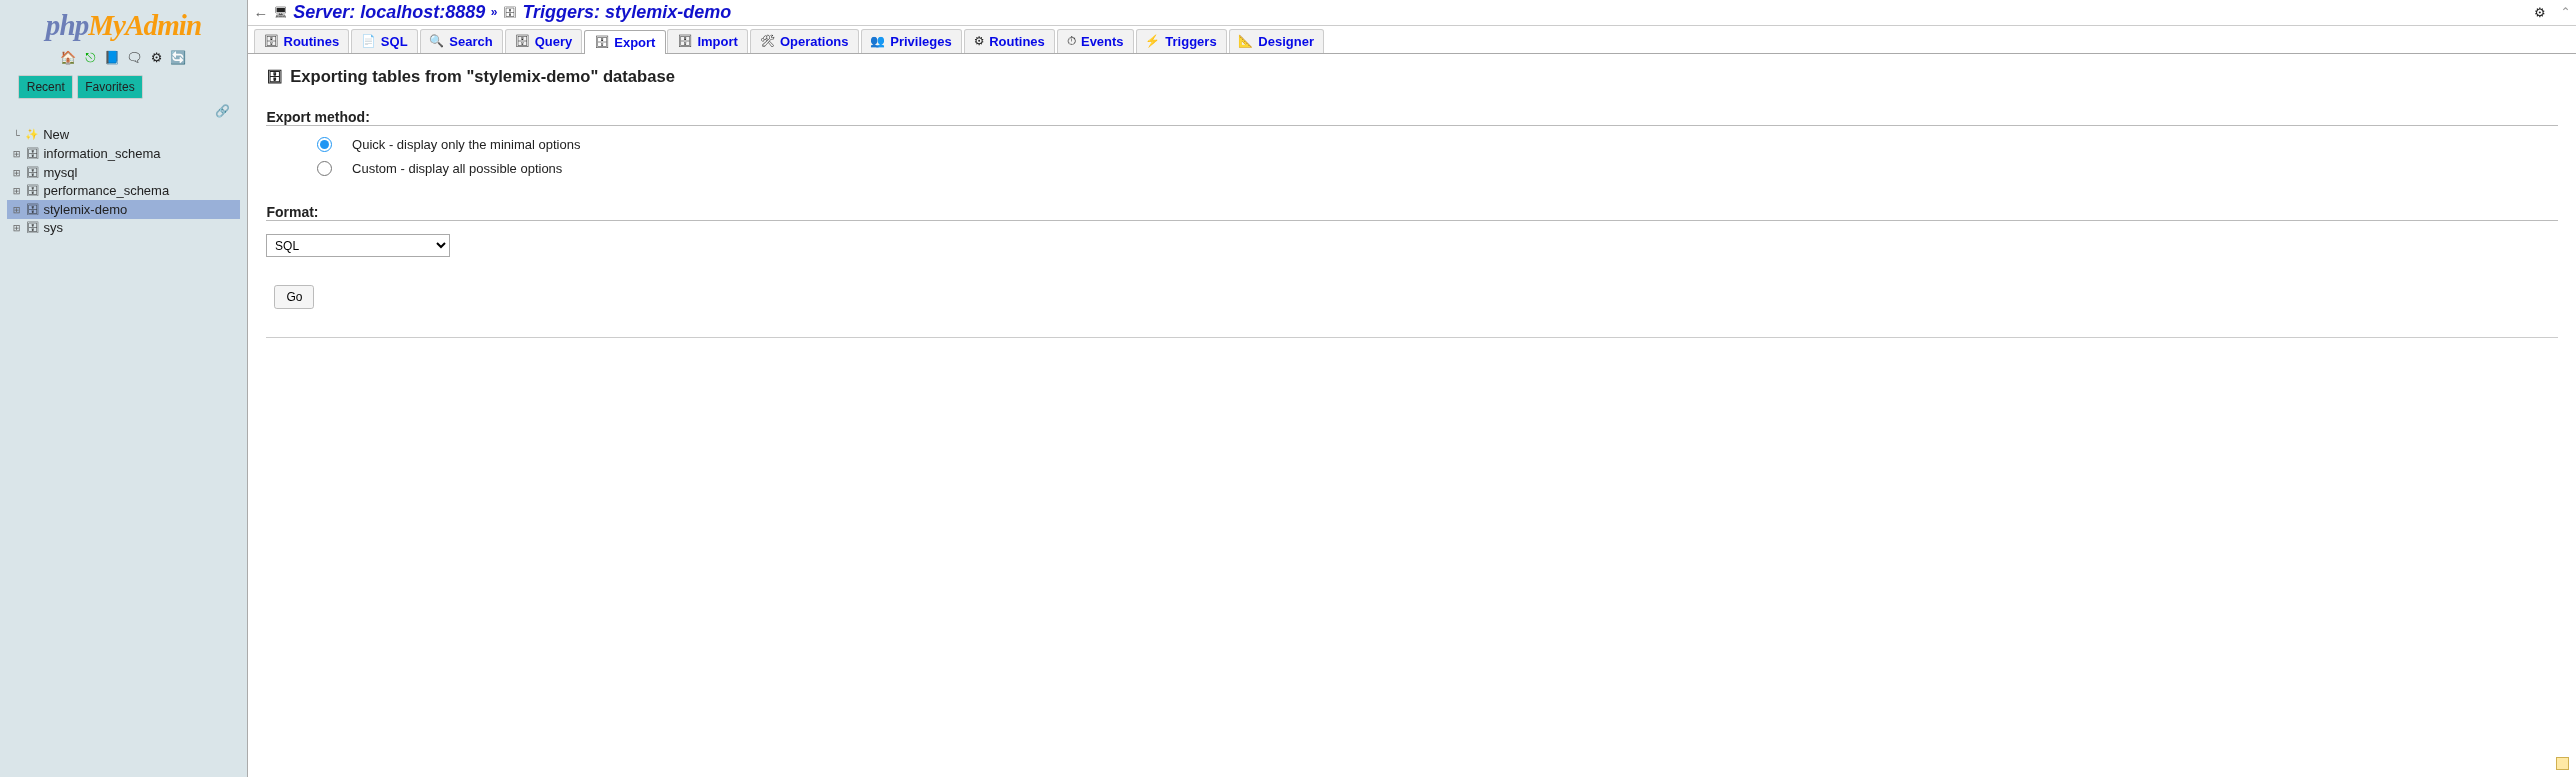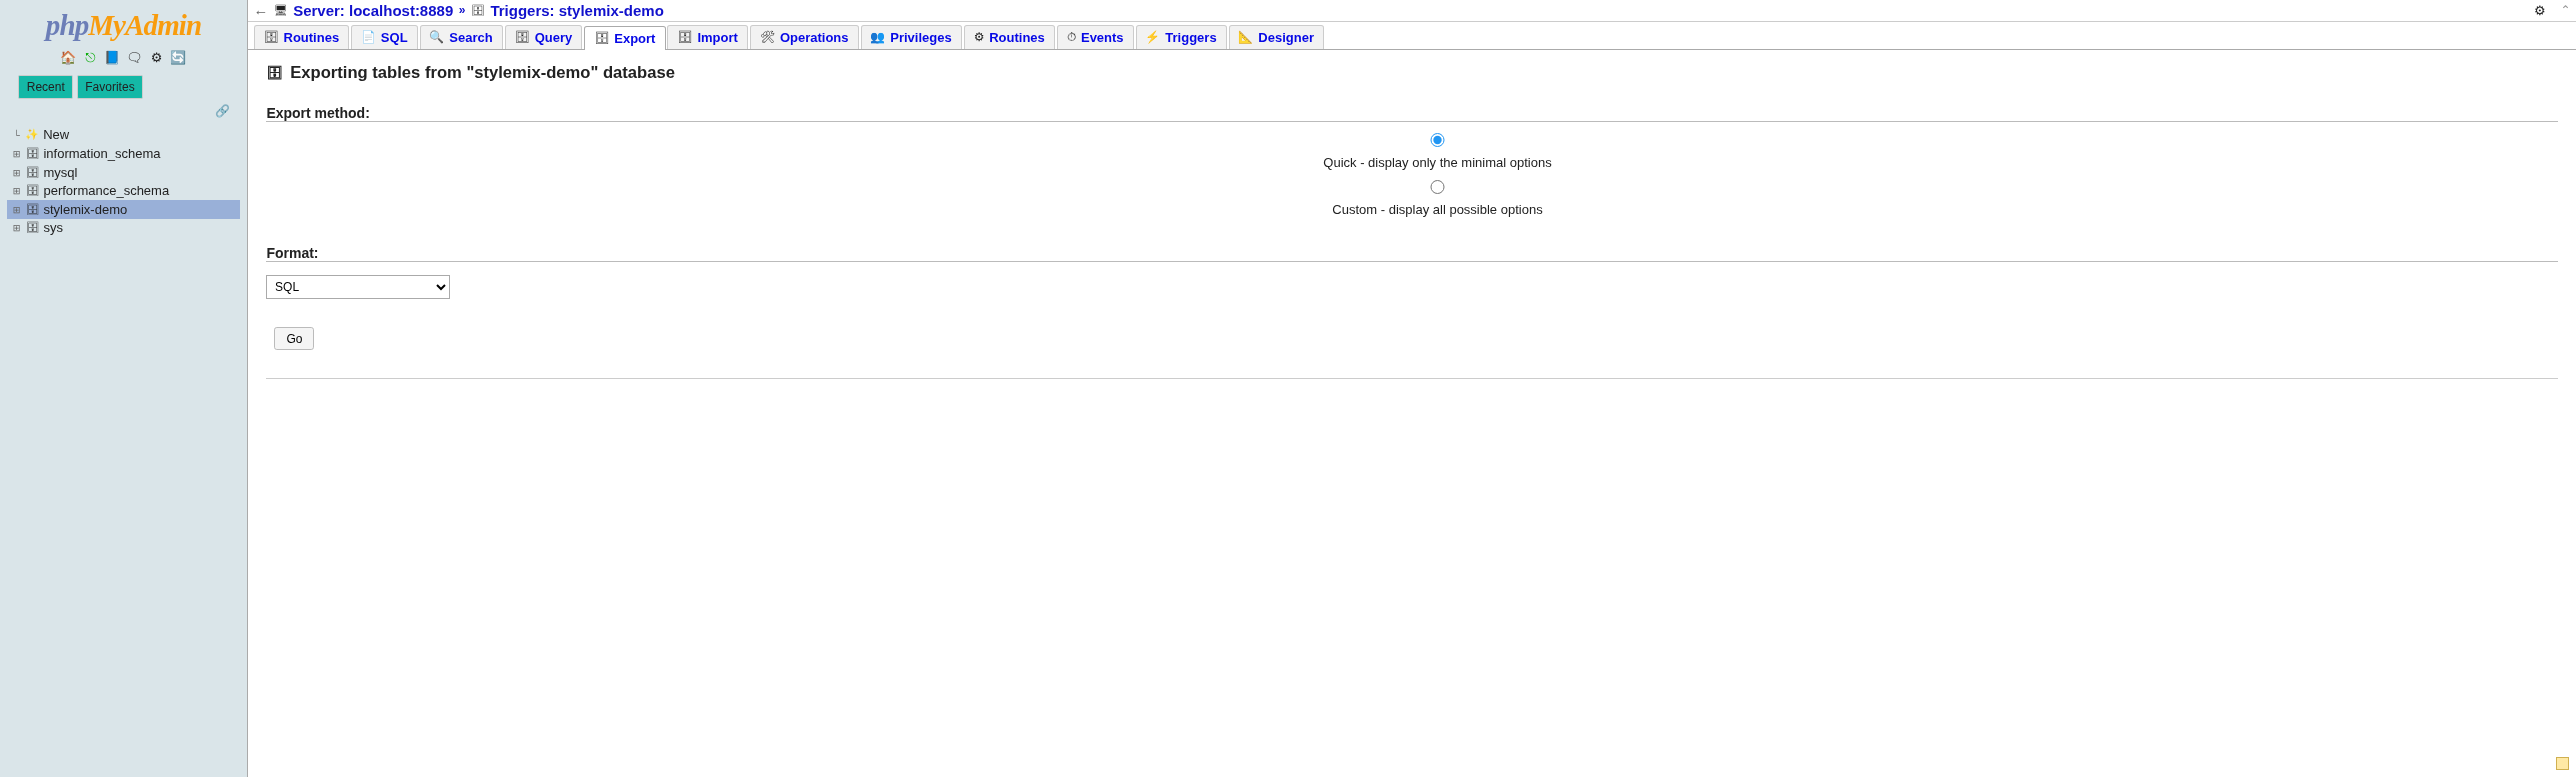--- a/index.html
+++ b/index.html
@@ -14,36 +14,36 @@
 .sidebar-tab { padding: 3.7px 7.4px; background: #14b8a6; border: 0.9px solid #ccc; border-radius: 1.8px; cursor: pointer; font-size: 12px; }
 .link-row { align-self: flex-end; margin-right: 16.6px; margin-bottom: 7.4px; color: #888; }
 .tree { align-self: stretch; padding: 0 7.4px; font-size: 13px; }
 .tree-item { display: flex; align-items: center; gap: 3.7px; padding: 1.8px 3.7px; cursor: pointer; }
 .tree-item.selected { background: #99b0d8; }
 .tree-expand { width: 11px; text-align: center; color: #666; font-size: 9.2px; }
 .tree-icon { font-size: 11px; }
 .main { flex: 1; display: flex; flex-direction: column; overflow: auto; }
 .breadcrumb-bar { display: flex; align-items: center; padding: 1.8px 5.5px; border-bottom: 0.9px solid #ccc; gap: 5.5px; }
 .breadcrumb-bar .arrow { color: #666; cursor: pointer; font-size: 14.7px; }
-.breadcrumb-bar a { color: #1111cc; text-decoration: none; font-size: 15px; font-weight: bold; }
+.breadcrumb-bar a { color: #1111cc; text-decoration: none; font-size: 18px; font-weight: bold; font-style: italic; }
 .breadcrumb-bar .sep { color: #1111cc; font-weight: bold; }
 .breadcrumb-bar .bicon { font-size: 11px; }
 .breadcrumb-bar .spacer { flex: 1; }
 .breadcrumb-bar .gear { font-size: 13px; cursor: pointer; }
 .chevup { margin-left: 9.2px; color: #999; cursor: pointer; }
 .tabs { display: flex; flex-wrap: wrap; padding: 3.7px 5.5px 0; border-bottom: 0.9px solid #aaa; gap: 1.8px; background: #fff; }
 .tab { display: flex; align-items: center; gap: 4.6px; padding: 3.7px 9.2px; background: #f2f2f2; border: 0.9px solid #ccc; border-bottom: none; border-radius: 2.8px 2.8px 0 0; cursor: pointer; font-size: 13px; }
 .tab.active { background: #fff; border-color: #aaa; position: relative; top: 0.9px; }
 .tab a { color: #0608e6; text-decoration: none; font-weight: bold; }
 .tab .ticon { font-size: 12px; }
 .content { padding: 13px 18.4px; }
 .page-title { font-size: 16.6px; font-weight: bold; margin-bottom: 22px; display: flex; align-items: center; gap: 7.4px; }
 .page-title .ticon { font-size: 13px; }
 .section-label { font-size: 14px; font-weight: bold; border-bottom: 0.9px solid #bbb; padding-bottom: 0; margin-bottom: 11px; }
-.radio-row { display: flex; align-items: center; gap: 8px; margin-left: 51px; font-size: 13px; margin-bottom: 9.2px; flex-direction: column; }
+.radio-row { display: flex; align-items: center; gap: 20px; margin-left: 51px; font-size: 13px; margin-bottom: 9.2px; }
 .radio-row input[type=radio] { width: 14.7px; height: 14.7px; accent-color: #2196f3; }
 .format-section { margin-top: 28px; }
 .format-select { margin-top: 13px; }
 .format-select select { width: 184px; padding: 2.8px 3.7px; font-size: 12px; background: #fff; border: 0.9px solid #aaa; }
 .go-row { margin-top: 28px; padding-left: 8px; }
 .go-btn { padding: 3.7px 11px; font-size: 12px; background: #f5f5f5; border: 0.9px solid #bbb; border-radius: 2.8px; cursor: pointer; }
 .bottom-rule { margin-top: 28px; border: none; border-top: 0.9px solid #ccc; }
 .sql-corner { position: absolute; right: 7.4px; bottom: 7.4px; width: 13px; height: 13px; background: #ffe9a5; border: 0.9px solid #d0b050; cursor: pointer; }
 </style>
 </head>

